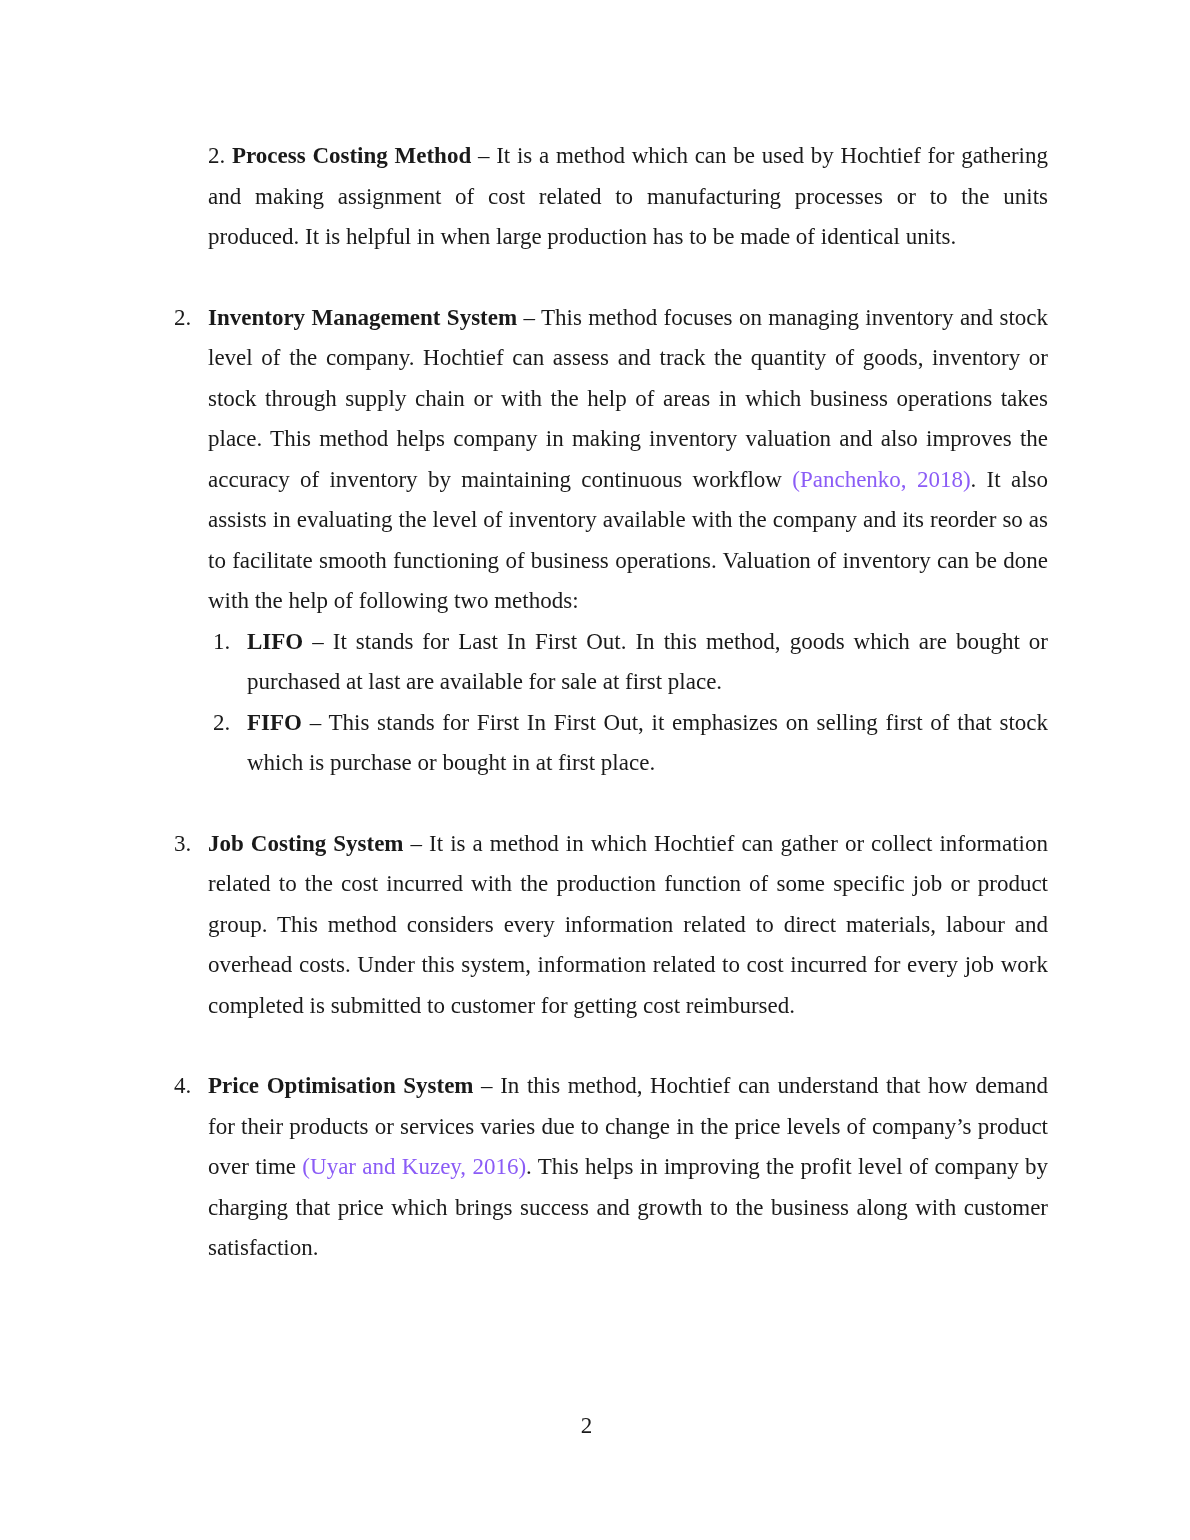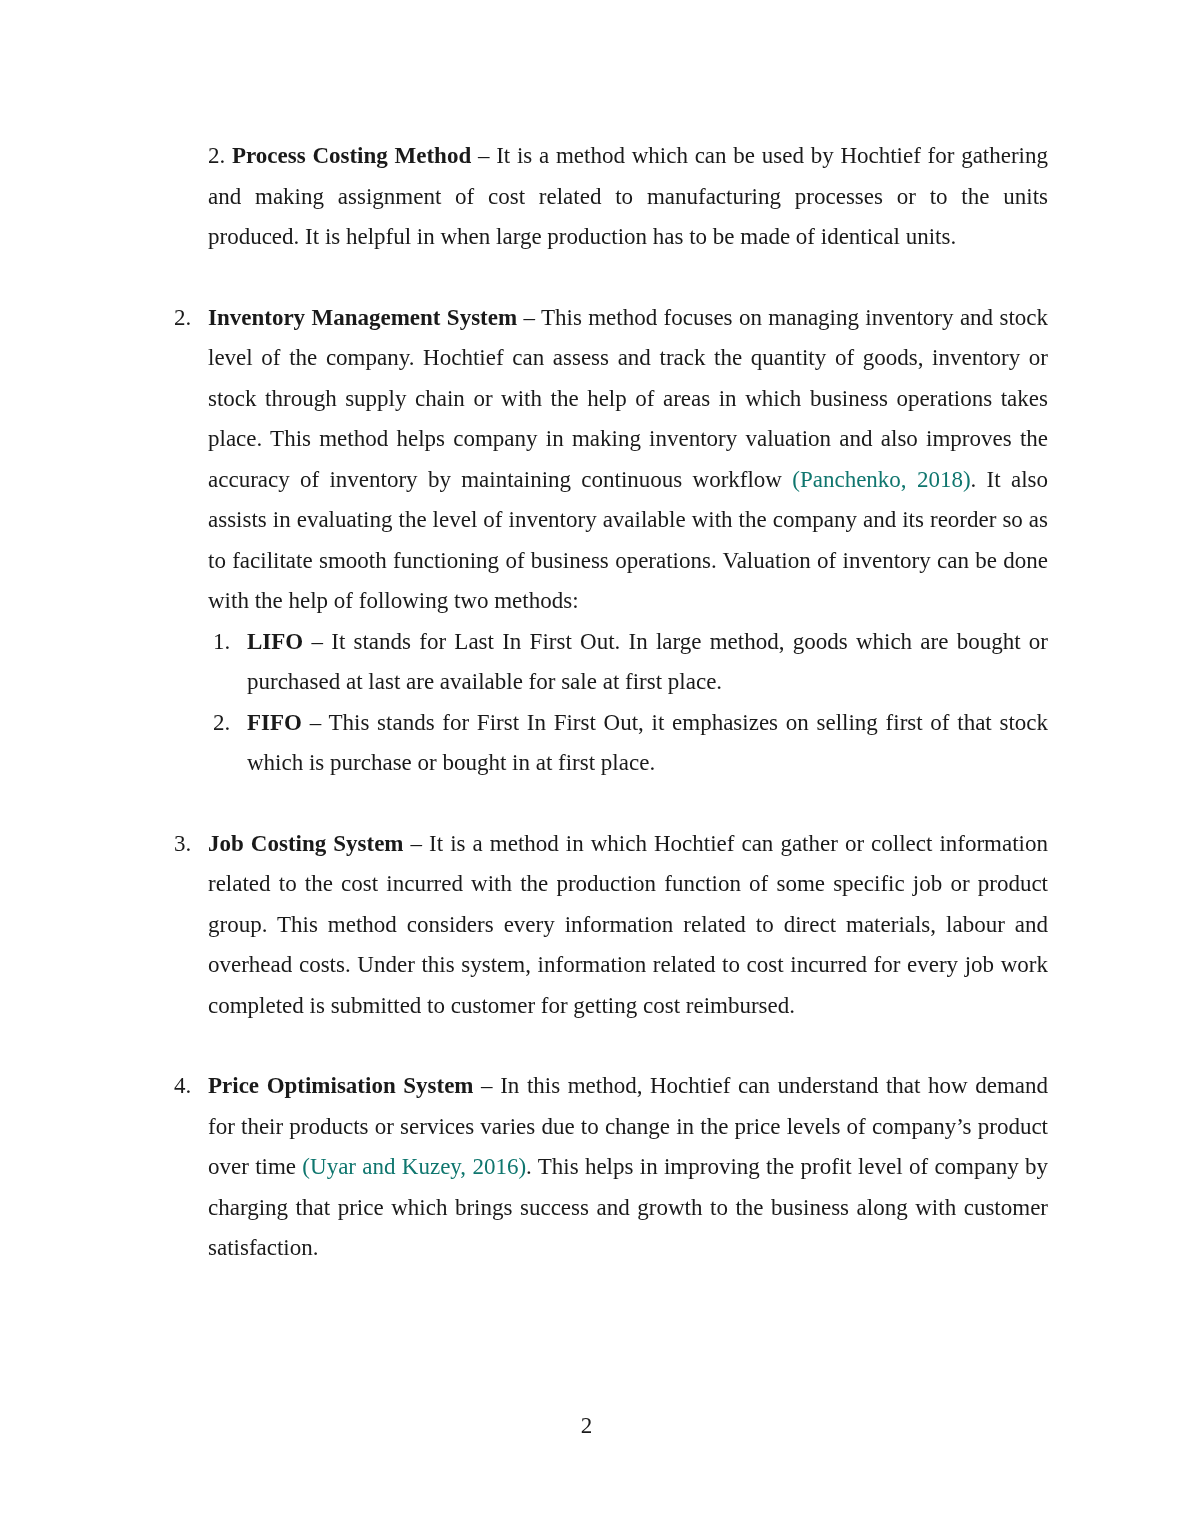--- a/index.html
+++ b/index.html
@@ -44,21 +44,21 @@
     margin-left: 39px;
     text-align: justify;
   }
   .sub-item .marker {
     left: -34px;
   }
   b, .bold {
     font-weight: bold;
   }
   .citation {
-    color: #0f766e;
+    color: #8b5cf6;
   }
   .page-number {
     position: absolute;
     top: 1406px;
     left: 0;
     width: 100%;
     text-align: center;
   }
 </style>
 </head>
@@ -68,21 +68,21 @@
   <div class="content">
 
     <div class="para">
       <span>2. </span><b>Process Costing Method</b><span> – It is a method which can be used by Hochtief for gathering and making assignment of cost related to manufacturing processes or to the units produced. It is helpful in when large production has to be made of identical units.</span>
     </div>
 
     <div class="item">
       <span class="marker">2.</span><b>Inventory Management System</b><span> – This method focuses on managing inventory and stock level of the company. Hochtief can assess and track the quantity of goods, inventory or stock through supply chain or with the help of areas in which business operations takes place. This method helps company in making inventory valuation and also improves the accuracy of inventory by maintaining continuous workflow </span><span class="citation">(Panchenko, 2018)</span><span>. It also assists in evaluating the level of inventory available with the company and its reorder so as to facilitate smooth functioning of business operations. Valuation of inventory can be done with the help of following two methods:</span>
 
       <div class="sub-item">
-        <span class="marker">1.</span><b>LIFO</b><span> – It stands for Last In First Out. In large method, goods which are bought or purchased at last are available for sale at first place.</span>
+        <span class="marker">1.</span><b>LIFO</b><span> – It stands for Last In First Out. In this method, goods which are bought or purchased at last are available for sale at first place.</span>
       </div>
 
       <div class="sub-item">
         <span class="marker">2.</span><b>FIFO</b><span> – This stands for First In First Out, it emphasizes on selling first of that stock which is purchase or bought in at first place.</span>
       </div>
     </div>
 
     <div class="item">
       <span class="marker">3.</span><b>Job Costing System</b><span> – It is a method in which Hochtief can gather or collect information related to the cost incurred with the production function of some specific job or product group. This method considers every information related to direct materials, labour and overhead costs. Under this system, information related to cost incurred for every job work completed is submitted to customer for getting cost reimbursed.</span>
     </div>

